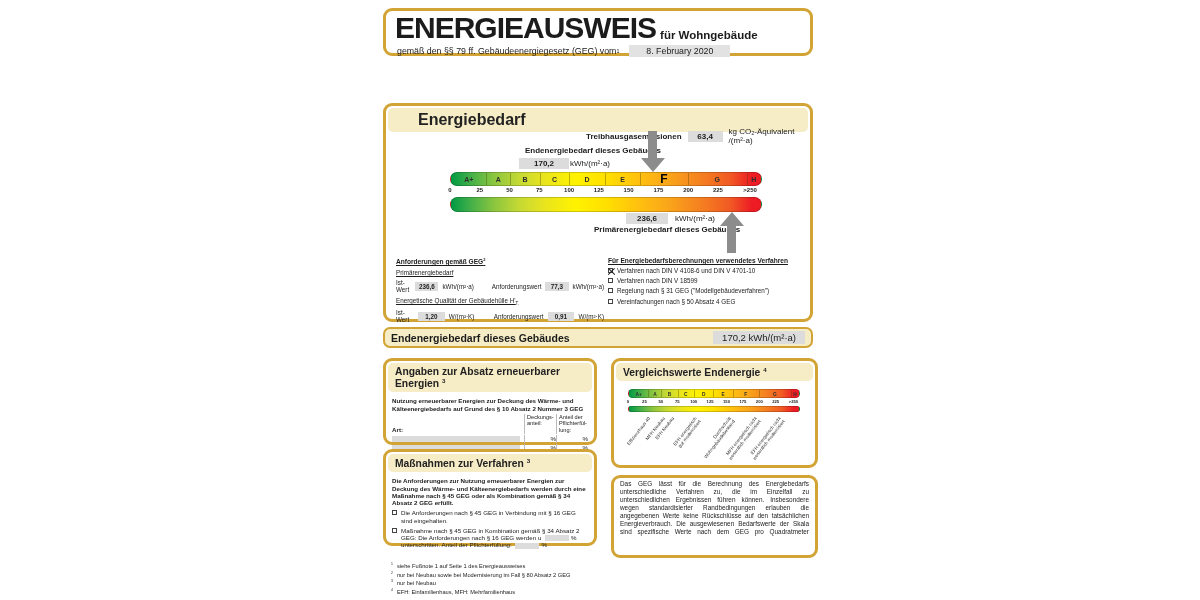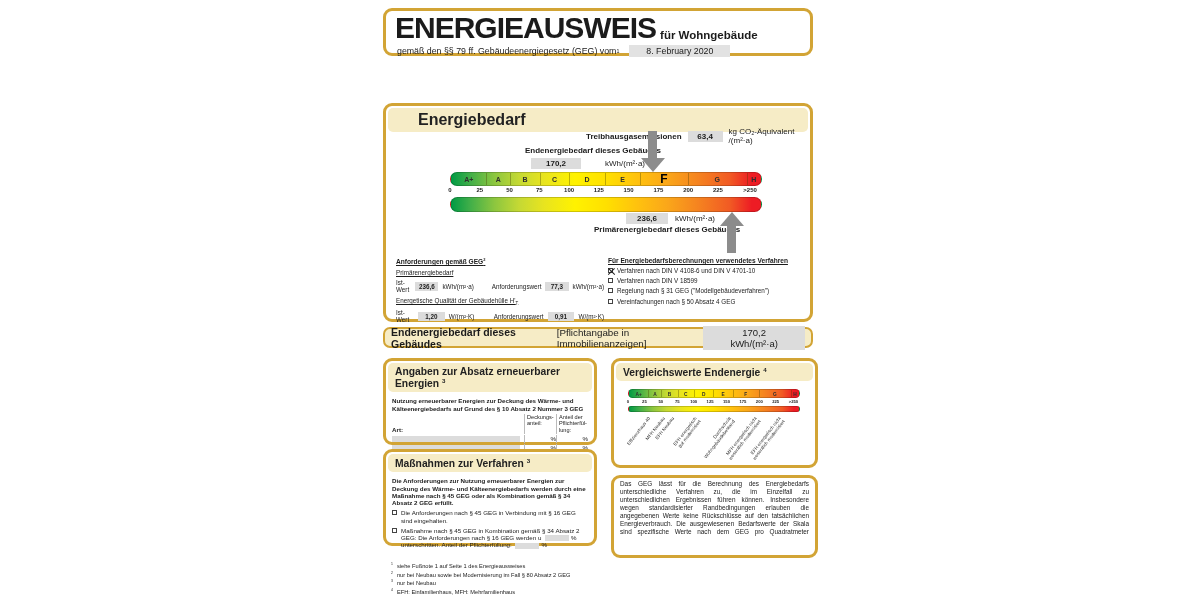--- a/index.html
+++ b/index.html
@@ -33,21 +33,21 @@
   #page-circle{position:absolute; right:5px; top:2px; width:22px; height:22px; border:3px solid #c49a2c;
     border-radius:50%; background:#fcf5de; font-size:12px; font-weight:bold; display:flex; align-items:center; justify-content:center;}
 
   
   #main-box{left:383px; top:103px; width:430px; height:219px;}
   #main-box .strip{font-size:16px;padding-left:30px;}
   #ghg-row{position:absolute; left:200px; top:21px; display:flex; align-items:center; gap:6px; font-size:8px;}
   #ghg-row .lbl{font-weight:bold;}
   #ghg-row .gbx{width:38px; font-size:8px; padding:1px 6px;}
   #end-label{position:absolute; left:139px; top:40px; font-size:8px; font-weight:bold;}
-  #end-value-row{position:absolute; left:145px; top:52px; display:flex; align-items:center; gap:24px; font-size:8px;}
+  #end-value-row{position:absolute; left:133px; top:52px; display:flex; align-items:center; gap:1px; font-size:8px;}
   #end-value-row .gbx{width:50px; font-size:8px; padding:1px 0;}
   #primary-value-row{position:absolute; left:240px; top:107px; display:flex; align-items:center; gap:7px; font-size:8px;}
   #primary-value-row .gbx{width:42px; font-size:8px; padding:1px 0;}
   #primary-label{position:absolute; left:208px; top:119px; font-size:8px; font-weight:bold;}
 
   
   .scale-wrap{position:absolute;}
   #main-scale{left:64px; top:66px; width:312px;}
   .ebar1,.ebar2{position:relative; border-radius:8px; border:1px solid rgba(0,0,0,0.18);
     background:linear-gradient(90deg,#009a44 0%,#3fae49 6%,#8cc63f 14%,#c5d934 22%,#e8e41f 30%,#fff200 40%,#ffe000 50%,#ffc20e 60%,#faa61a 70%,#f58220 80%,#f15a24 90%,#ed1c24 97%);}
@@ -81,21 +81,21 @@
   .cb{width:5px; height:5px; border:1px solid #444; position:relative; display:inline-block; flex:none; background:#fff; margin-top:1px;}
   .cb.checked::before,.cb.checked::after{content:""; position:absolute; left:-2px; top:2px; width:9px; height:1.3px; background:#222;}
   .cb.checked::before{transform:rotate(45deg);}
   .cb.checked::after{transform:rotate(-45deg);}
 
   
   #end-strip{position:absolute; left:383px; top:327px; width:430px; height:21px; border:2px solid var(--accent);
     border-radius:7px; background:var(--cream); display:flex; align-items:center; padding:0 6px;}
   #end-strip .l1{font-size:10.5px; font-weight:bold;}
   #end-strip .l2{font-size:9.8px; margin-left:7px;}
-  #end-strip .gbx{margin-left:auto; font-weight:normal; font-size:9.5px; padding:1px 18px;}
+  #end-strip .gbx{margin-left:auto; font-weight:normal; font-size:9.5px; padding:1px 9px;}
 
   
   #angaben-box{left:383px; top:358px; width:214px; height:87px;}
   #angaben-box .strip,#massnahmen-box .strip{font-size:10.3px;}
   .smallbody{padding:3px 6px; font-size:6.2px; line-height:1.17;}
   .intro{font-weight:bold;}
   #ang-head{display:flex; margin-top:2px;}
   #ang-head .art{font-weight:bold; flex:1; align-self:flex-end;}
   #ang-head .col{width:32px; white-space:pre-line; font-size:5.6px; border-left:1px solid #bbb; padding-left:2px;}
   .ang-row{display:flex; align-items:center; margin-top:2px; height:7px;}
@@ -256,21 +256,20 @@
           <div class="cbrow">
             <span class="cb"></span>
             <span>Vereinfachungen nach § 50 Absatz 4 GEG</span>
           </div>
         </div>
     </div>
   </div>
 
   <div id="end-strip">
     <span class="l1">Endenergiebedarf dieses Gebäudes</span>
-    <span class="l2">[Pflichtangabe in Immobilienanzeigen]</span>
     <span class="gbx">170,2 kWh/(m²·a)</span>
   </div>
 
   <div id="angaben-box" class="goldbox">
     <div class="strip"><span>Angaben zur Absatz erneuerbarer Energien</span> <sup>3</sup></div>
     <div class="smallbody">
       <div class="intro">Nutzung erneuerbarer Energien zur Deckung des Wärme- und Kälteenergiebedarfs auf Grund des § 10 Absatz 2 Nummer 3 GEG</div>
       <div id="ang-head">
         <span class="art">Art:</span>
         <span class="col">Deckungs-

